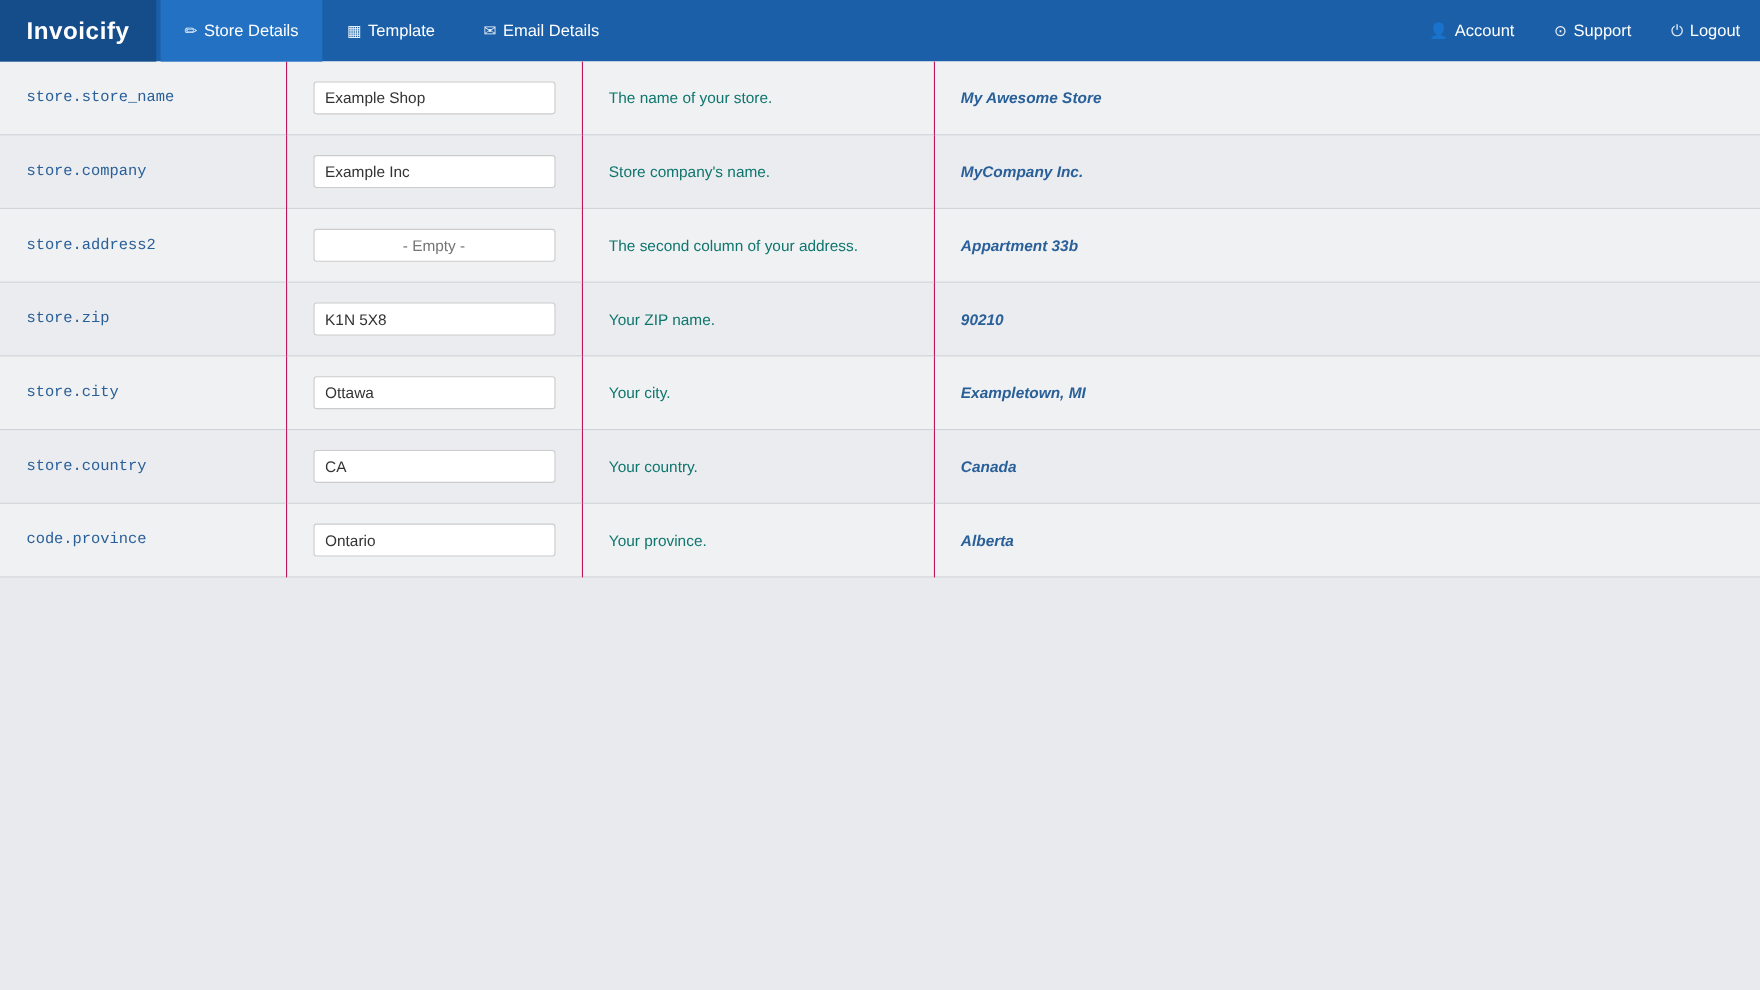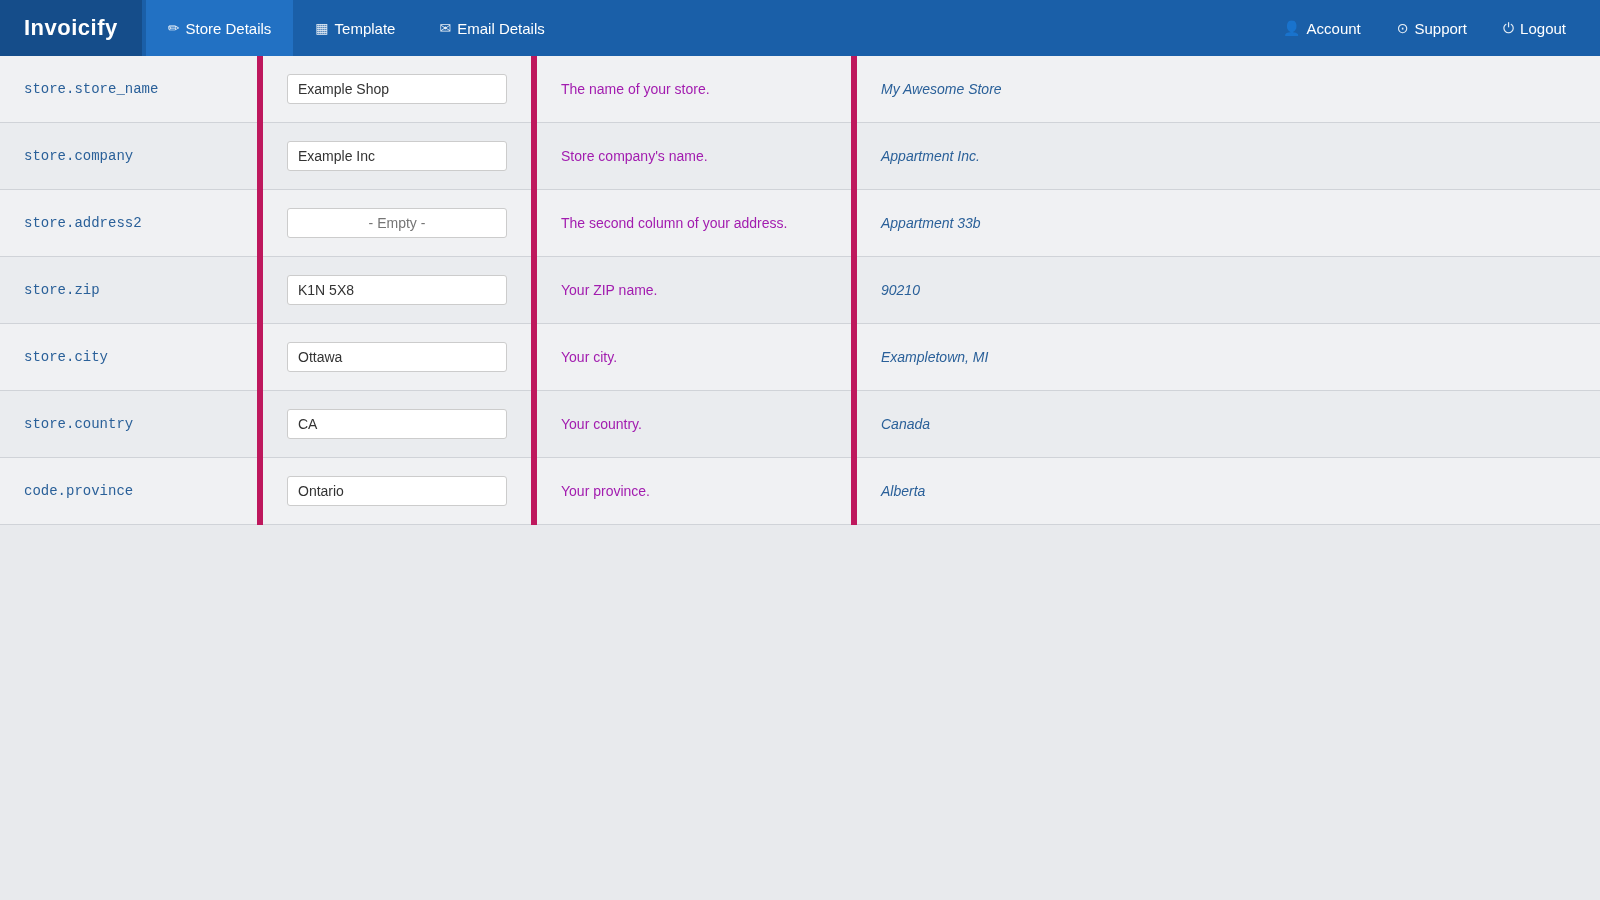--- a/index.html
+++ b/index.html
@@ -4,21 +4,21 @@
   <style>
     * { box-sizing: border-box; margin: 0; padding: 0; }
     body { font-family: -apple-system, BlinkMacSystemFont, 'Segoe UI', Arial, sans-serif; background: #e8eaed; min-height: 900px; }
 
     
     nav {
       background: #1a5fa8;
       display: flex;
       align-items: center;
       height: 56px;
-      padding: 0 16px 0 0;
+      padding: 0 0 0 0;
     }
     .nav-brand {
       color: #fff;
       font-size: 22px;
       font-weight: 700;
       padding: 0 24px;
       height: 100%;
       display: flex;
       align-items: center;
       background: #154d8a;
@@ -90,49 +90,50 @@
       color: #2a6099;
       font-size: 14px;
       font-weight: 500;
       font-family: 'Courier New', monospace;
     }
     .col-input {
       width: 250px;
     }
     .col-desc {
       width: 320px;
-      color: #a21caf;
+      color: #0f766e;
       font-size: 14px;
       line-height: 1.5;
       padding-left: 30px;
     }
     .col-example {
       color: #2a6099;
       font-size: 14px;
       font-style: italic;
+      font-weight: bold;
     }
 
     .settings-table input[type="text"] {
       width: 220px;
       padding: 6px 10px;
       border: 1px solid #ccc;
       border-radius: 3px;
       background: #fff;
       font-size: 14px;
       color: #333;
       outline: none;
     }
     .input-empty {
       color: #aaa !important;
       text-align: center;
     }
 
     
     .col-input, .col-desc, .col-example {
-      border-left: 6px solid #be185d;
+      border-left: 1px solid #be185d;
     }
   </style>
 </head>
 <body>
 
 <nav>
   <div class="nav-brand">Invoicify</div>
   <div class="nav-items">
     <a class="nav-item active">
       <span class="nav-icon">✏</span>
@@ -169,21 +170,21 @@
     <tr>
           <td class="col-label">store.store_name</td>
           <td class="col-input"><input type="text" value="Example Shop" style=""></td>
           <td class="col-desc">The name of your store.</td>
           <td class="col-example">My Awesome Store</td>
         </tr>
         <tr>
           <td class="col-label">store.company</td>
           <td class="col-input"><input type="text" value="Example Inc" style=""></td>
           <td class="col-desc">Store company's name.</td>
-          <td class="col-example">Appartment Inc.</td>
+          <td class="col-example">MyCompany Inc.</td>
         </tr>
         <tr>
           <td class="col-label">store.address2</td>
           <td class="col-input"><input type="text" placeholder="- Empty -" class="input-empty" style=""></td>
           <td class="col-desc">The second column of your address.</td>
           <td class="col-example">Appartment 33b</td>
         </tr>
         <tr>
           <td class="col-label">store.zip</td>
           <td class="col-input"><input type="text" value="K1N 5X8" style=""></td>

